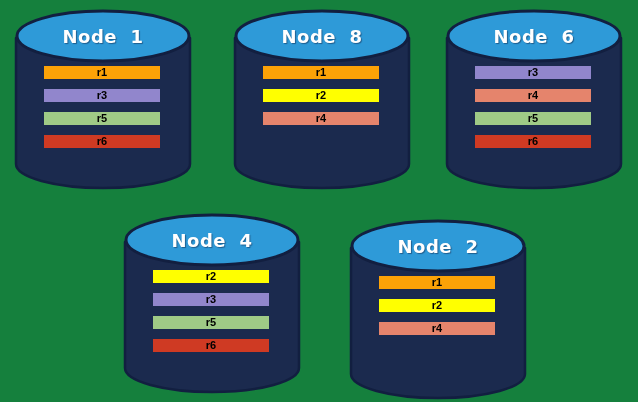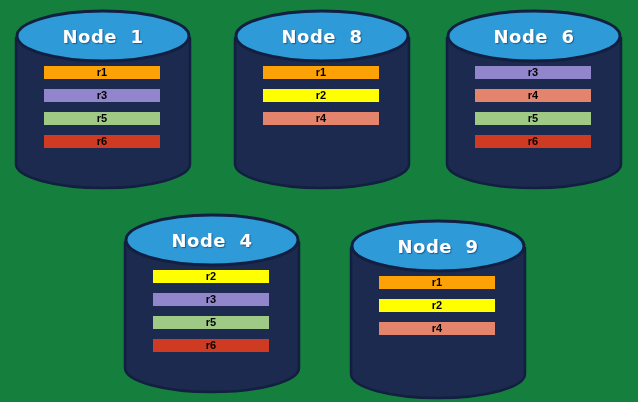--- a/index.html
+++ b/index.html
@@ -155,21 +155,21 @@
           <span>r6</span>
         </div>
       </div>
   </div>
 
   <div class="node pos-4">
     <svg viewBox="0 0 180 184" aria-hidden="true">
       <path class="cyl-body" d="M3 30 V156 a87 24 0 0 0 174 0 V30 Z" fill="#1b2a4e" stroke="#121f40" stroke-width="2.5" stroke-linejoin="round"></path>
       <ellipse class="cyl-top" cx="90" cy="28" rx="86" ry="25" fill="#2e9ad8" stroke="#121f40" stroke-width="3"></ellipse>
     </svg>
-    <div class="node-title">Node  9</div>
+    <div class="node-title">Node  2</div>
     <div class="bars">
         <div class="bar" style="top: 58px; background: rgb(252, 162, 7);">
           <span>r1</span>
         </div>
         <div class="bar" style="top: 81px; background: rgb(255, 255, 0);">
           <span>r2</span>
         </div>
         <div class="bar" style="top: 104px; background: rgb(229, 132, 108);">
           <span>r4</span>
         </div>

